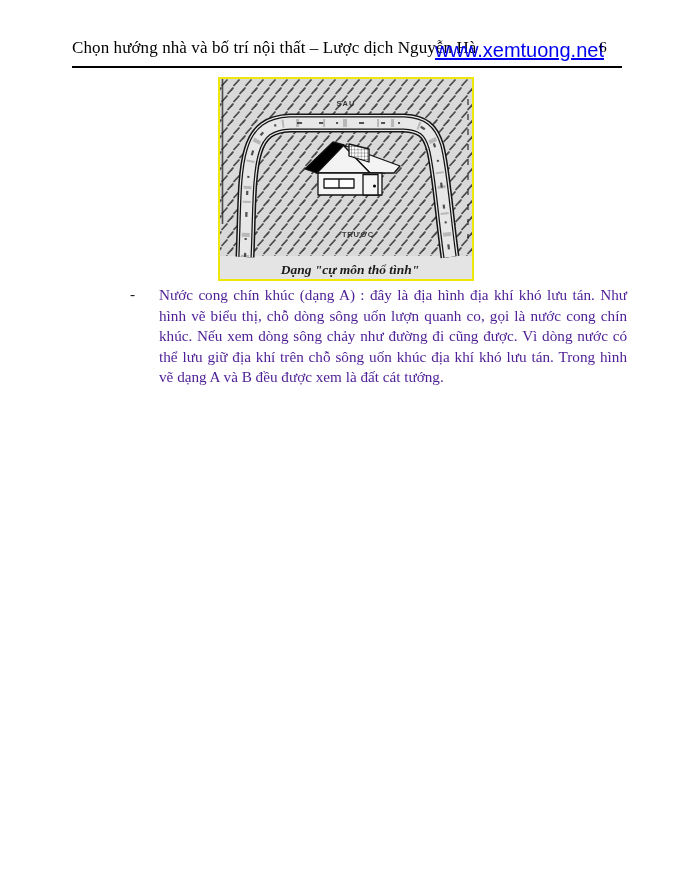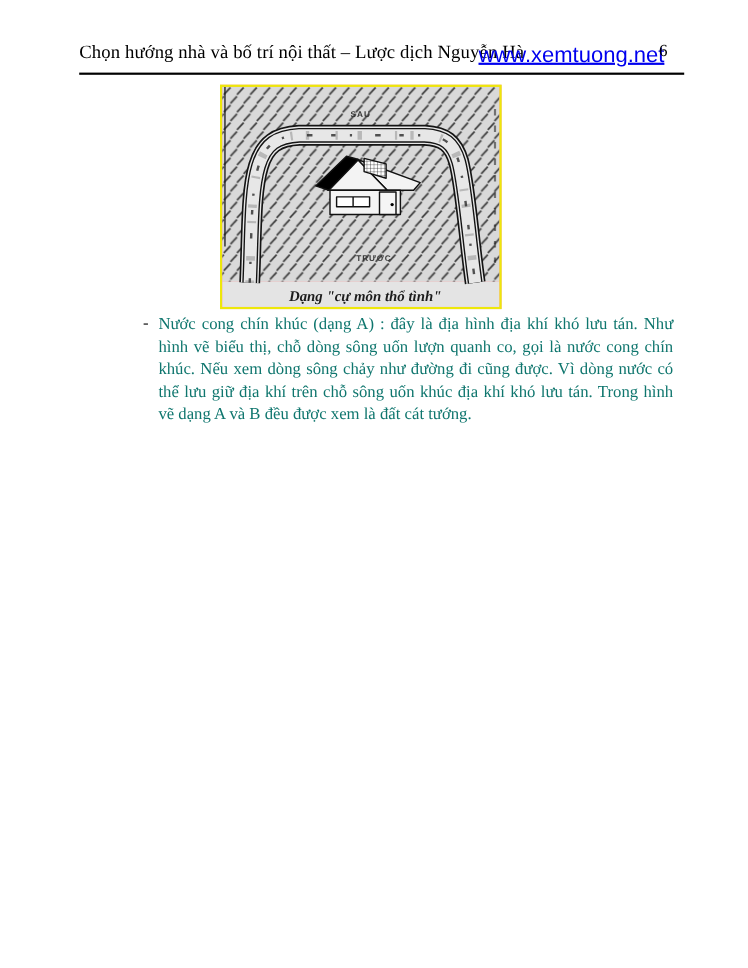--- a/index.html
+++ b/index.html
@@ -19,34 +19,34 @@
     text-decoration:underline;cursor:pointer;
   }
   .hdr-page{
     position:absolute;left:599px;top:38px;font-size:15.5px;color:#000;
   }
   .hdr-rule{
     position:absolute;left:72px;top:66px;width:550px;height:2px;background:#000;
   }
   
   .figure{
-    position:absolute;left:200px;top:77px;width:252px;height:200px;
-    border:2px solid #ede80a;background:#fca5a5;
+    position:absolute;left:218px;top:77px;width:252px;height:200px;
+    border:2px solid #ede80a;background:#0369a1;
   }
   .figure svg{display:block;}
   
   .para-wrap{
     position:absolute;left:130px;top:285px;width:492px;
   }
   .para-bullet{
     position:absolute;left:0;top:0;font-size:15.2px;
   }
   .para-text{
-    margin-left:14px;width:468px;text-align:justify;
-    font-size:15.2px;line-height:20.6px;color:#0f766e;
+    margin-left:29px;width:468px;text-align:justify;
+    font-size:15.2px;line-height:20.6px;color:#4c1d95;
   }
 </style>
 </head>
 <body>
 
 <div class="hdr-title">Chọn hướng nhà và bố trí nội thất – Lược dịch Nguyễn Hà</div>
 <a class="hdr-link" style="color:#0000ee;" title="www.xemtuong.net">www.xemtuong.net</a>
 <div class="hdr-page">6</div>
 <div class="hdr-rule"></div>
 

